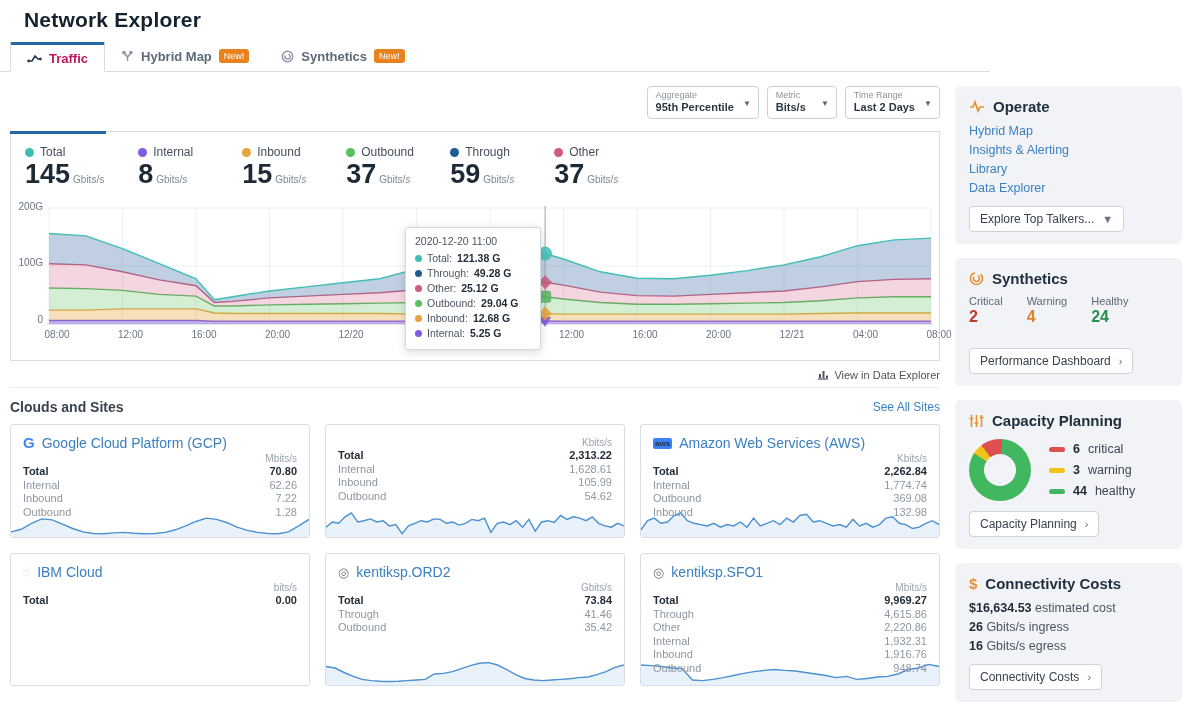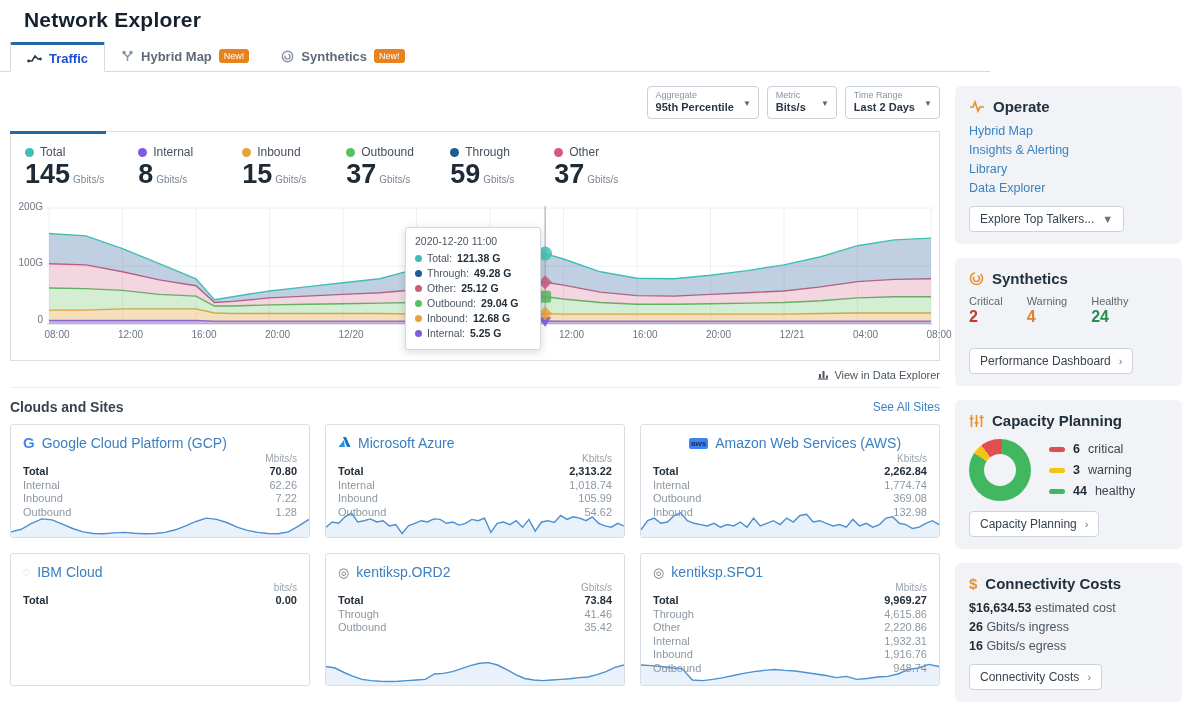--- a/index.html
+++ b/index.html
@@ -10,21 +10,21 @@
     color: #2b3642;
   }
   .page { position: relative; width: 990px; height: 704px; }
 
   
   .hdr { padding: 8px 0 0 24px; }
   .hdr h1 { font-size: 21px; font-weight: bold; color: #15222e; letter-spacing: .2px; }
   .tabbar { display: flex; align-items: flex-end; margin-top: 9px; padding-left: 10px; border-bottom: 1px solid #d5dbe2; height: 31px; }
   .tab { display: flex; align-items: center; gap: 7px; height: 30px; padding: 0 16px; font-size: 13px; font-weight: bold; color: #5d6a78; cursor: pointer; }
   .tab.active {
-    background: #fff; color: #1d4ed8;
+    background: #fff; color: #be185d;
     border: 1px solid #d5dbe2; border-bottom: 1px solid #fff;
     border-top: 3px solid #2468a4; border-radius: 2px 2px 0 0; margin-bottom: -1px;
   }
   .badge { background: #e8821e; color: #fff; font-size: 9px; font-weight: normal; padding: 2px 5px 2px; border-radius: 3px; }
   .tabicon { display: inline-flex; }
 
   
   .main { display: flex; gap: 15px; padding: 14px 4px 0 10px; }
   .left { width: 930px; flex: none; }
   .sidebar { width: 227px; flex: none; display: flex; flex-direction: column; gap: 14px; }
@@ -66,21 +66,21 @@
   .link { color: #3b82c2; font-size: 12px; cursor: pointer; text-decoration: none; }
   .cards { display: grid; grid-template-columns: repeat(3, 1fr); gap: 15px; margin-top: 9px; }
   .card { position: relative; border: 1px solid #d9dee5; border-radius: 3px; background: #fff; padding: 10px 12px 0; overflow: hidden; }
   .card.r1 { height: 114px; } .card.r2 { height: 133px; }
   .card .title { display: flex; align-items: center; gap: 7px; font-size: 14px; color: #3a7fc0; cursor: pointer; }
   .card .unit { text-align: right; font-size: 10px; color: #98a2ad; line-height: 13px; margin-top: 1px; }
   .crow { display: flex; justify-content: space-between; font-size: 11px; line-height: 13.5px; color: #8d97a1; position: relative; z-index: 2; }
   .crow.total { color: #242f3a; font-weight: bold; }
   .spark { position: absolute; left: 0; right: 0; bottom: 0; z-index: 1; }
   .gcp-g { font-weight: bold; font-size: 15px; color: #4285f4; line-height: 14px; }
-  .aws-t { font-size: 8px; font-weight: bold; color: #252f3e; background: #3b82f6; border-radius: 2px; padding: 1px 2px; margin-left: 36px; }
+  .aws-t { font-size: 8px; font-weight: bold; color: #252f3e; background: #3b82f6; border-radius: 2px; padding: 1px 2px; }
   .pin { color: #6a7480; font-size: 13px; }
   .ibm-i { color: #b9c2cc; font-size: 12px; }
 
   
   .panel { background: #f1f3f6; border-radius: 6px; padding: 12px 14px; }
   .panel h3 { display: flex; align-items: center; gap: 8px; font-size: 15px; font-weight: bold; color: #22303e; }
   .oicon { color: #e8922e; display: inline-flex; }
   .plinks { margin-top: 7px; }
   .plinks .link { display: block; line-height: 19px; font-size: 12.5px; }
   .sbtn { display: inline-flex; align-items: center; gap: 8px; background: #fff; border: 1px solid #ccd3db; border-radius: 4px; padding: 5px 10px; font-size: 12px; color: #38434f; cursor: pointer; white-space: nowrap; }
@@ -340,35 +340,28 @@
             <div class="crow">
               <span>Outbound</span>
               <span>1.28</span>
             </div>
             <svg class="spark" width="100%" height="32" viewBox="0 0 300 32" preserveAspectRatio="none">
               <polygon points="0,32 0,26.88 10.344827586206897,24.28 20.689655172413794,18.299999999999997 31.03448275862069,13.879999999999999 41.37931034482759,14.920000000000002 51.724137931034484,19.08 62.06896551724138,23.5 72.41379310344828,26.88 82.75862068965517,28.44 93.10344827586208,28.7 103.44827586206897,27.92 113.79310344827586,27.4 124.13793103448276,28.18 134.48275862068965,28.7 144.82758620689657,28.44 155.17241379310346,27.4 165.51724137931035,24.8 175.86206896551724,20.9 186.20689655172416,16.48 196.55172413793102,13.099999999999998 206.89655172413794,14.4 217.24137931034483,17.52 227.58620689655172,22.2 237.93103448275863,25.32 248.27586206896552,27.4 258.6206896551724,28.44 268.9655172413793,28.7 279.3103448275862,26.88 289.65517241379314,20.9 300,14.4 300,32" fill="#e9f2fb"></polygon>
               <polyline points="0,26.88 10.344827586206897,24.28 20.689655172413794,18.299999999999997 31.03448275862069,13.879999999999999 41.37931034482759,14.920000000000002 51.724137931034484,19.08 62.06896551724138,23.5 72.41379310344828,26.88 82.75862068965517,28.44 93.10344827586208,28.7 103.44827586206897,27.92 113.79310344827586,27.4 124.13793103448276,28.18 134.48275862068965,28.7 144.82758620689657,28.44 155.17241379310346,27.4 165.51724137931035,24.8 175.86206896551724,20.9 186.20689655172416,16.48 196.55172413793102,13.099999999999998 206.89655172413794,14.4 217.24137931034483,17.52 227.58620689655172,22.2 237.93103448275863,25.32 248.27586206896552,27.4 258.6206896551724,28.44 268.9655172413793,28.7 279.3103448275862,26.88 289.65517241379314,20.9 300,14.4" fill="none" stroke="#4a90d2" stroke-width="1.4" vector-effect="non-scaling-stroke"></polyline>
             </svg>
           </div>
           <div class="card r1">
-            <div class="title">
-              <span><svg width="13" height="12" viewBox="0 0 13 12">
-                  <path d="M5 1 L8 1 L12.5 11 L9 11 Z" fill="#0b79d0"></path>
-                  <path d="M5.8 4 L0.5 11 L7 11 Z" fill="#2e93de"></path>
-                </svg></span>
-              <span>Microsoft Azure</span>
-            </div>
             <div class="unit">Kbits/s</div>
             <div class="crow total">
               <span>Total</span>
               <span>2,313.22</span>
             </div>
             <div class="crow">
               <span>Internal</span>
-              <span>1,018.74</span>
+              <span>1,628.61</span>
             </div>
             <div class="crow">
               <span>Inbound</span>
               <span>105.99</span>
             </div>
             <div class="crow">
               <span>Outbound</span>
               <span>54.62</span>
             </div>
             <svg class="spark" width="100%" height="32" viewBox="0 0 300 32" preserveAspectRatio="none">

